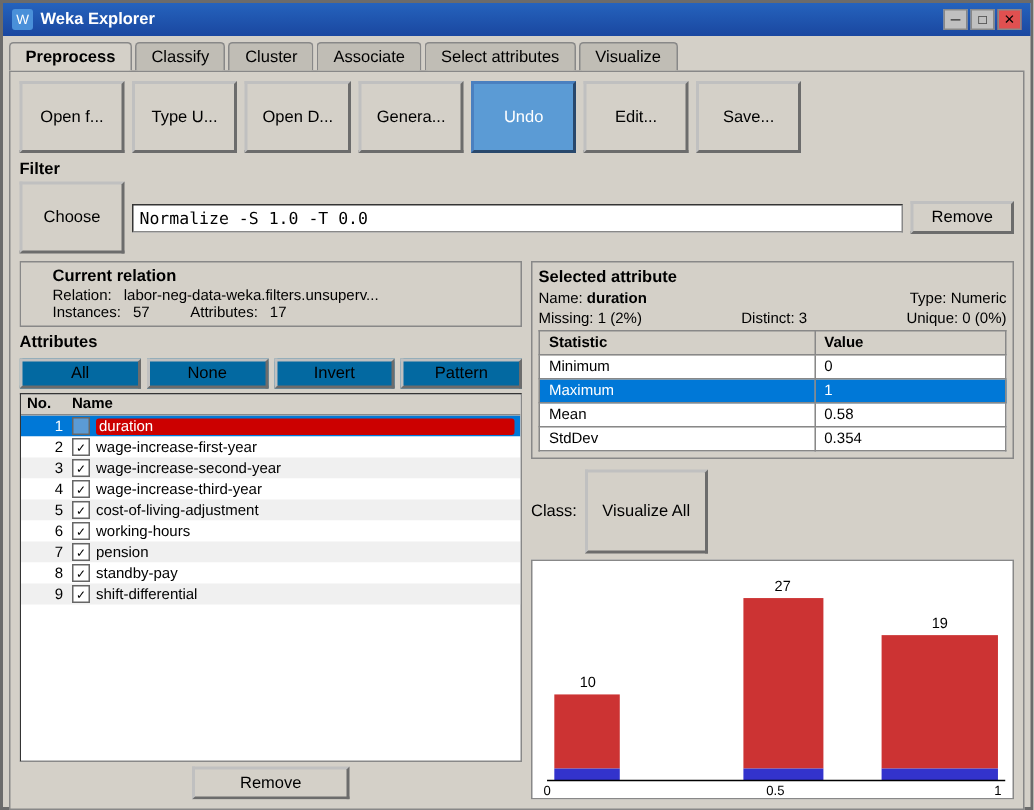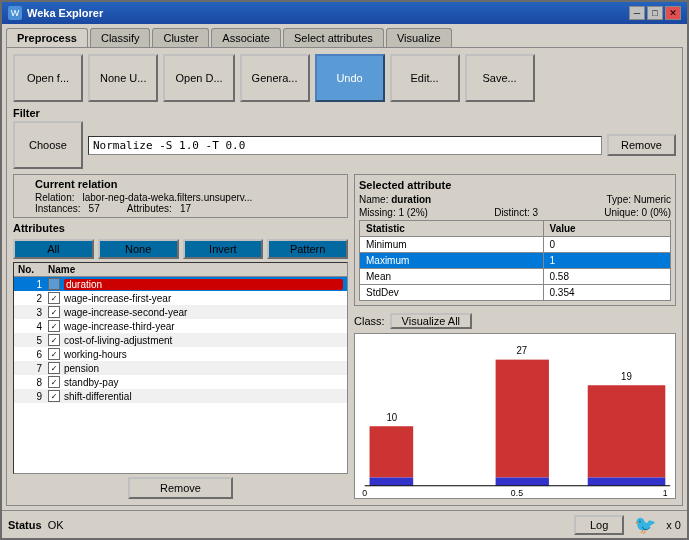--- a/index.html
+++ b/index.html
@@ -321,21 +321,21 @@
     .class-label { font-size: 11px; }
     .class-select {
       flex: 1;
       border: 1px solid #888;
       background: white;
       padding: 2px 4px;
       font-size: 11px;
       cursor: pointer;
     }
     .visualize-btn {
-      padding: 0 10px;
+      padding: 20px 10px;
       border: 2px outset #c0c0c0;
       background: #d4d0c8;
       cursor: pointer;
       font-size: 11px;
     }
     
     .chart-area {
       flex: 1;
       border: 1px solid #888;
       background: white;
@@ -405,21 +405,21 @@
       <div class="tab">Cluster</div>
       <div class="tab">Associate</div>
       <div class="tab">Select attributes</div>
       <div class="tab">Visualize</div>
     </div>
 
     <div class="main-panel">
 
       <div class="btn-row">
         <button class="btn">Open f...</button>
-        <button class="btn">None U...</button>
+        <button class="btn">Type U...</button>
         <button class="btn">Open D...</button>
         <button class="btn">Genera...</button>
         <button class="btn primary">Undo</button>
         <button class="btn">Edit...</button>
         <button class="btn">Save...</button>
       </div>
 
       <div class="filter-section">
         <span class="filter-label">Filter</span>
         <div class="filter-row">

